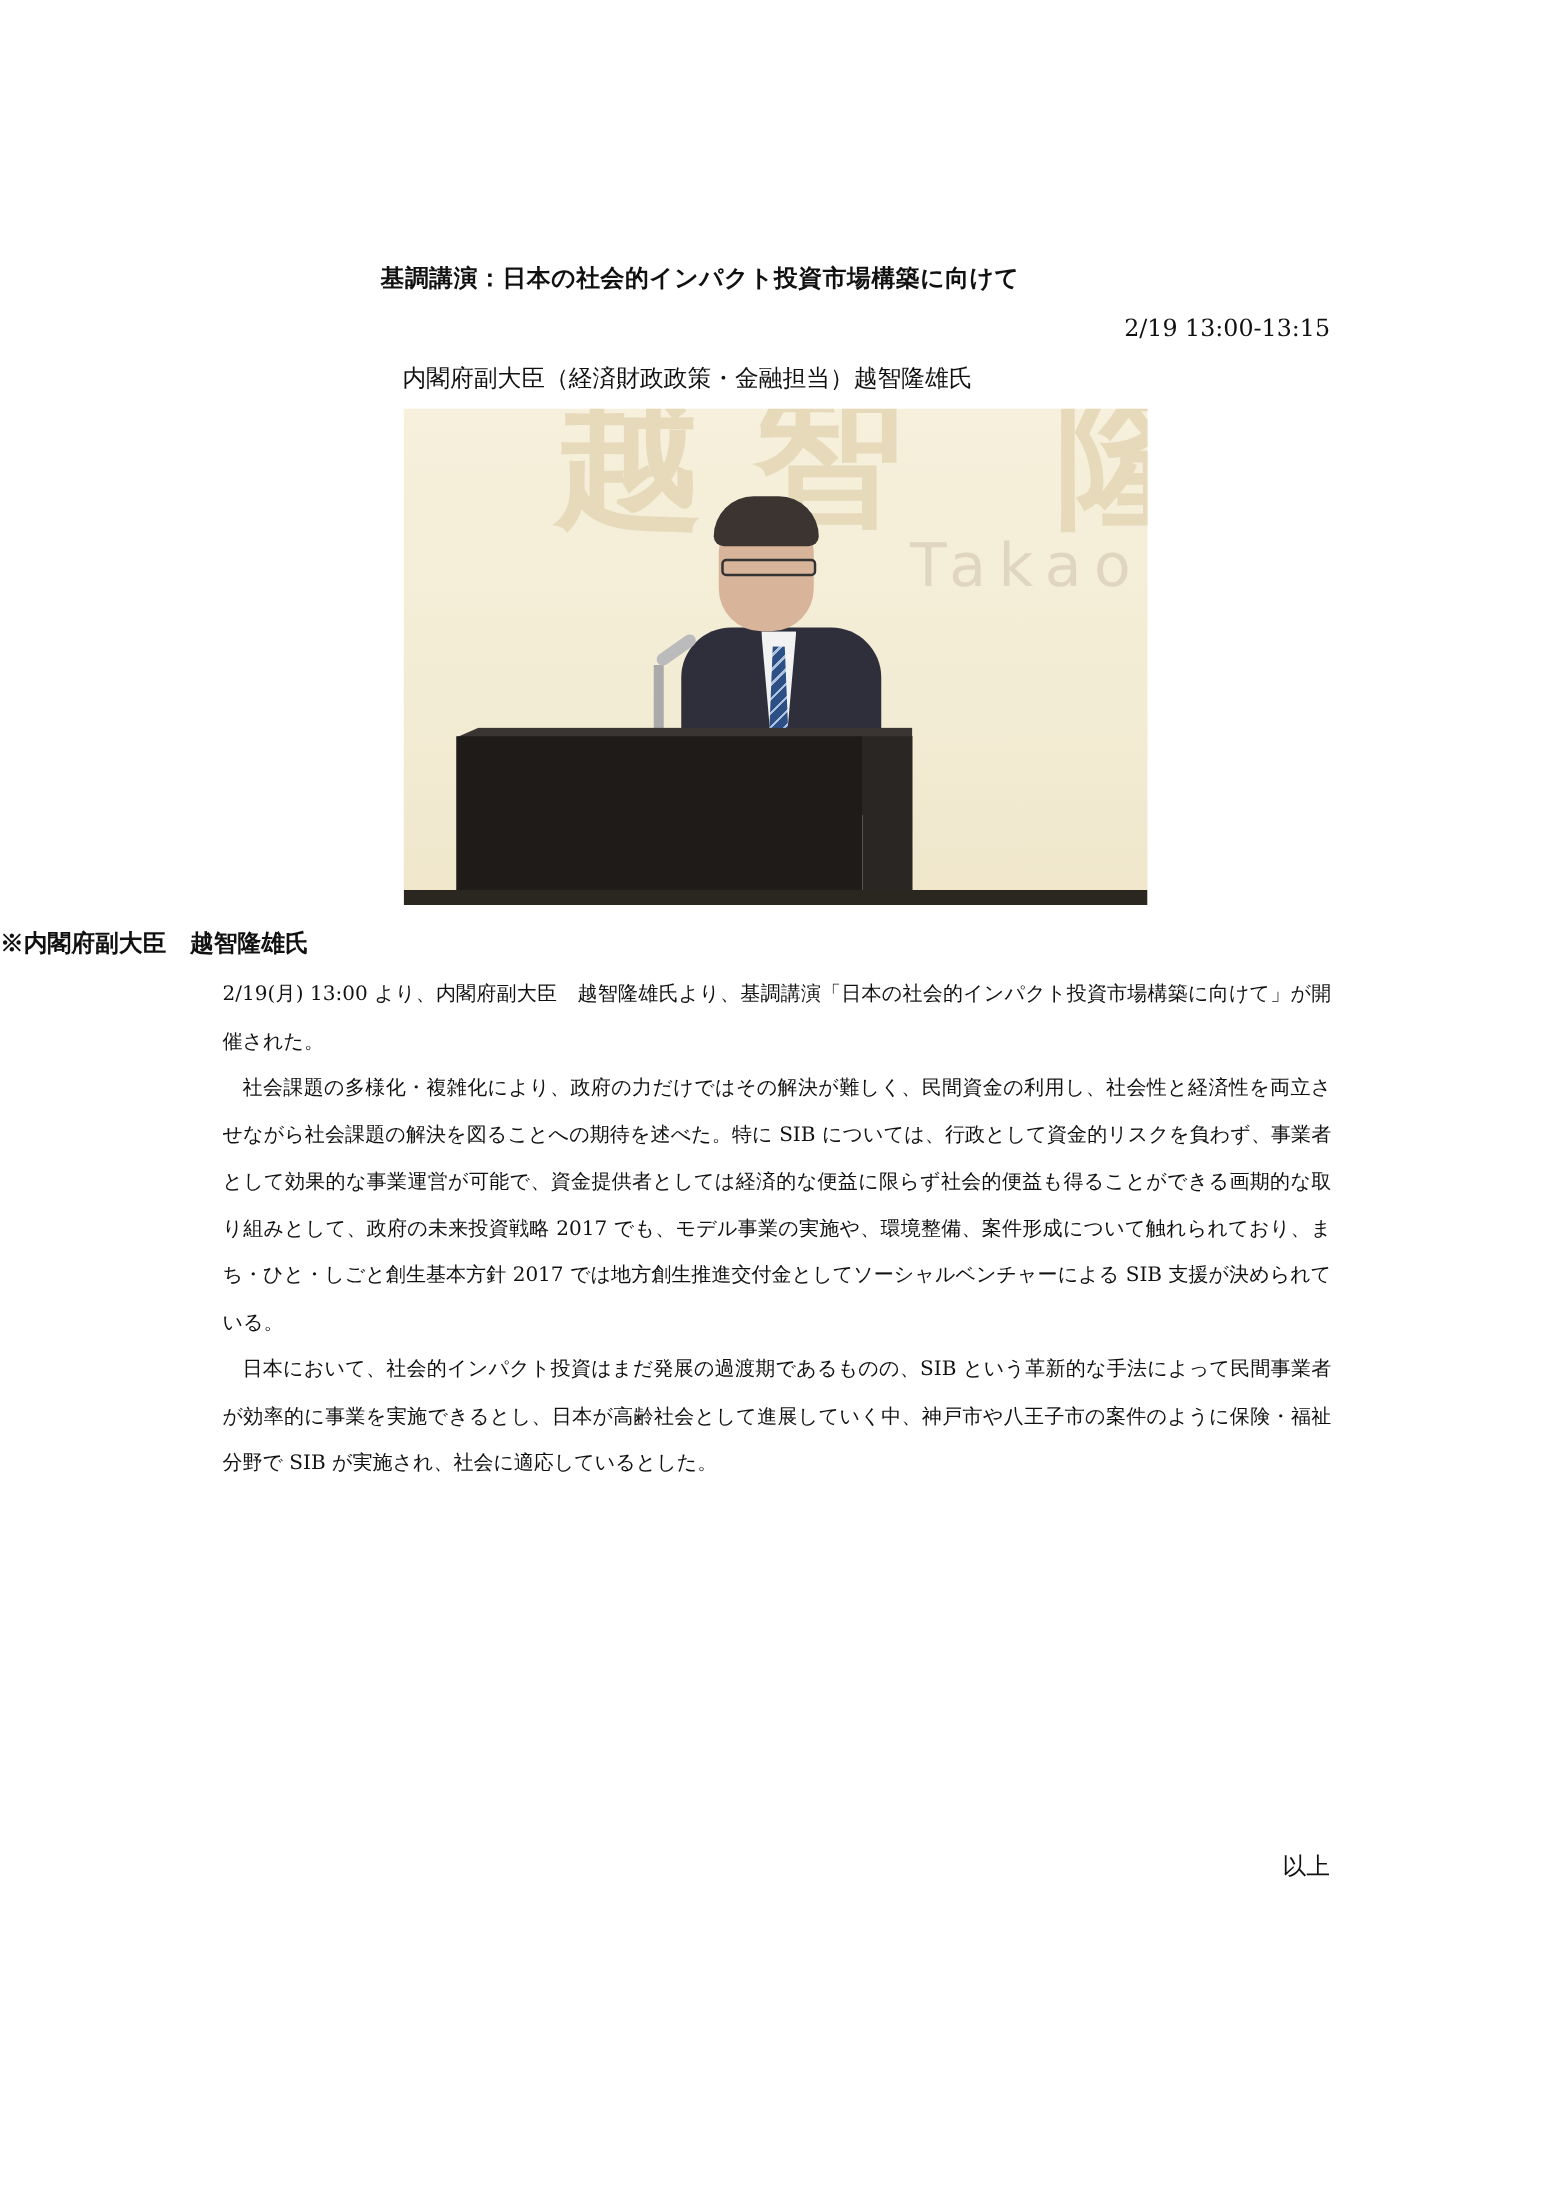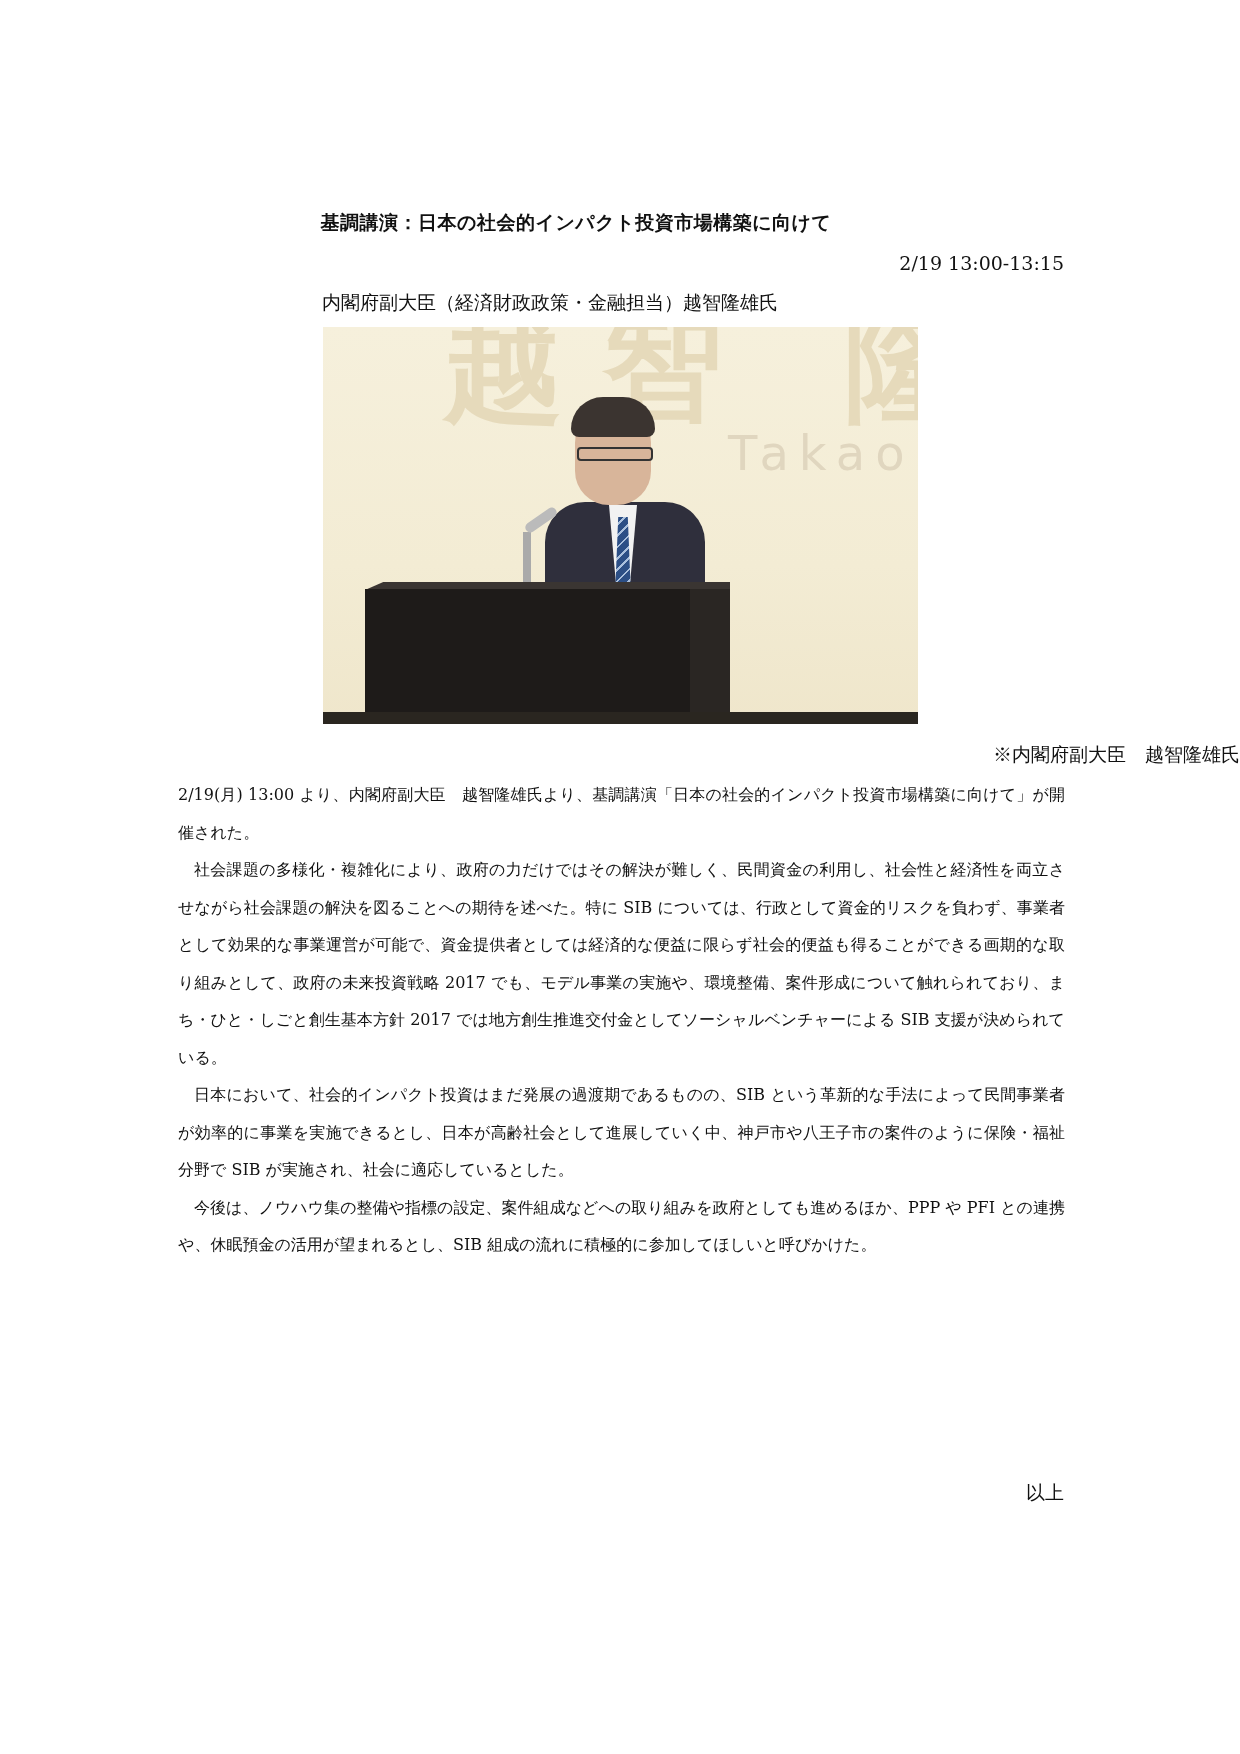--- a/index.html
+++ b/index.html
@@ -1,19 +1,19 @@
 <!DOCTYPE html>
 <html><head>
   <meta charset="utf-8">
   <style>
     html, body { margin:0; padding:0; background:#ffffff; }
     body { width:1240px; height:1754px; position:relative; overflow:hidden;
            font-family:"DejaVu Serif","Liberation Serif",serif; color:#111; }
     .page { position:absolute; left:0; top:0; width:1240px; height:1754px; }
-    .title { position:absolute; top:210px; left:16px; width:1120px; text-align:center;
+    .title { position:absolute; top:210px; left:0; width:1120px; text-align:center;
              font-family:"DejaVu Sans","Liberation Sans",sans-serif; font-weight:bold; font-size:19px; letter-spacing:0.5px; }
     .datetime { position:absolute; top:252px; right:176px; font-size:19px; }
     .speaker { position:absolute; top:290px; left:0; width:1100px; text-align:center; font-size:19px; }
     .photo { position:absolute; left:323px; top:327px; width:595px; height:397px; overflow:hidden;
              background:linear-gradient(180deg,#f6f0dc 0%,#f3ecd4 60%,#efe6cb 100%); }
     .photo .bigtext { position:absolute; left:120px; top:-40px; font-size:120px; color:#e6dabb; font-weight:bold; letter-spacing:40px;
                       font-family:"DejaVu Sans",sans-serif; white-space:nowrap; }
     .photo .romaji { position:absolute; left:405px; top:98px; font-size:48px; color:#e0d6bf; letter-spacing:10px;
                      font-family:"DejaVu Sans",sans-serif; white-space:nowrap; }
     .photo .floor { position:absolute; left:0; bottom:0; width:100%; height:12px; background:#2a2620; }
@@ -21,21 +21,21 @@
     .photo .hair { position:absolute; left:248px; top:70px; width:84px; height:40px; background:#3b3430; border-radius:40px 40px 10px 10px; }
     .photo .glasses { position:absolute; left:254px; top:120px; width:72px; height:10px; border:2px solid #333; border-radius:4px; }
     .photo .body { position:absolute; left:222px; top:175px; width:160px; height:150px; background:#2f2f3c; border-radius:40px 40px 0 0; }
     .photo .shirt { position:absolute; left:286px; top:178px; width:28px; height:95px; background:#f2f2f2; clip-path:polygon(0 0,100% 0,70% 100%,30% 100%); }
     .photo .tie { position:absolute; left:292px; top:190px; width:16px; height:88px; background:repeating-linear-gradient(135deg,#2c4f86 0 6px,#aac0dd 6px 8px); clip-path:polygon(20% 0,80% 0,100% 90%,50% 100%,0 90%); }
     .photo .mic { position:absolute; left:200px; top:205px; width:8px; height:75px; background:#aaa; }
     .photo .mic-head { position:absolute; left:200px; top:188px; width:36px; height:10px; background:#bbb; border-radius:5px; transform:rotate(-35deg); }
     .photo .podium { position:absolute; left:42px; top:262px; width:325px; height:135px; background:#1e1b19; }
     .photo .podium-side { position:absolute; left:367px; top:262px; width:40px; height:135px; background:#2a2623; }
     .photo .podium-top { position:absolute; left:42px; top:255px; width:365px; height:8px; background:#3a3532; clip-path:polygon(5% 0,100% 0,100% 100%,0 100%); }
-    .caption { position:absolute; top:742px; left:0; width:1240px; text-align:right; font-size:19px; }
+    .caption { position:absolute; top:742px; left:0; width:1240px; text-align:left; font-size:19px;font-weight:bold; }
     .body-text { position:absolute; top:776px; left:178px; width:887px; font-size:16px; line-height:37.5px; text-align:justify; }
     .body-text p { margin:0; }
     .body-text p.indent { text-indent:1em; }
     .closing { position:absolute; top:1480px; right:176px; font-size:19px; }
   </style>
 </head>
 <body>
 
 <div class="page">
   <div class="title">基調講演：日本の社会的インパクト投資市場構築に向けて</div>
@@ -58,17 +58,16 @@
     <div class="podium-side"></div>
     <div class="floor"></div>
   </div>
 
   <div class="caption">※内閣府副大臣　越智隆雄氏</div>
 
   <div class="body-text">
     <p>2/19(月) 13:00 より、内閣府副大臣　越智隆雄氏より、基調講演「日本の社会的インパクト投資市場構築に向けて」が開催された。</p>
     <p class="indent">社会課題の多様化・複雑化により、政府の力だけではその解決が難しく、民間資金の利用し、社会性と経済性を両立させながら社会課題の解決を図ることへの期待を述べた。特に SIB については、行政として資金的リスクを負わず、事業者として効果的な事業運営が可能で、資金提供者としては経済的な便益に限らず社会的便益も得ることができる画期的な取り組みとして、政府の未来投資戦略 2017 でも、モデル事業の実施や、環境整備、案件形成について触れられており、まち・ひと・しごと創生基本方針 2017 では地方創生推進交付金としてソーシャルベンチャーによる SIB 支援が決められている。</p>
     <p class="indent">日本において、社会的インパクト投資はまだ発展の過渡期であるものの、SIB という革新的な手法によって民間事業者が効率的に事業を実施できるとし、日本が高齢社会として進展していく中、神戸市や八王子市の案件のように保険・福祉分野で SIB が実施され、社会に適応しているとした。</p>
-    <p class="indent">今後は、ノウハウ集の整備や指標の設定、案件組成などへの取り組みを政府としても進めるほか、PPP や PFI との連携や、休眠預金の活用が望まれるとし、SIB 組成の流れに積極的に参加してほしいと呼びかけた。</p>
   </div>
 
   <div class="closing">以上</div>
 </div>
 
 </body></html>

